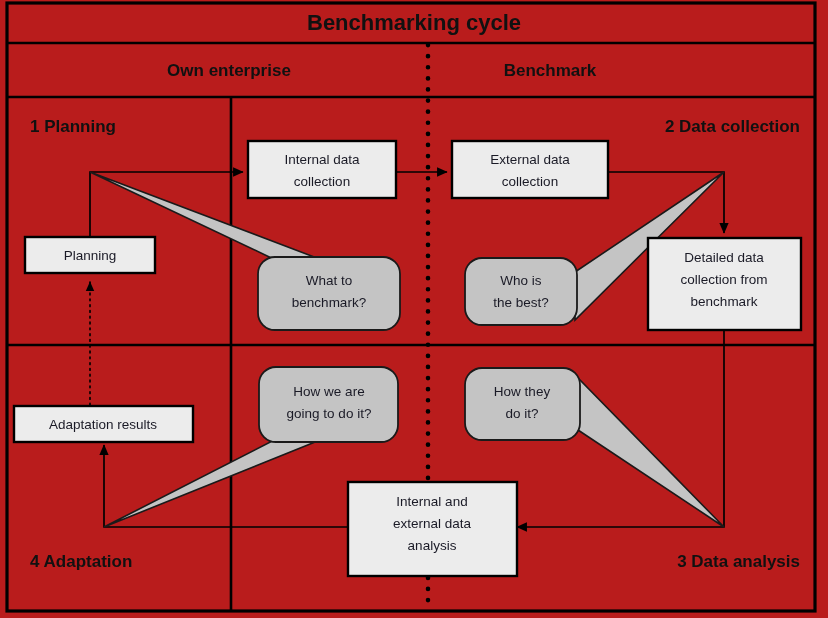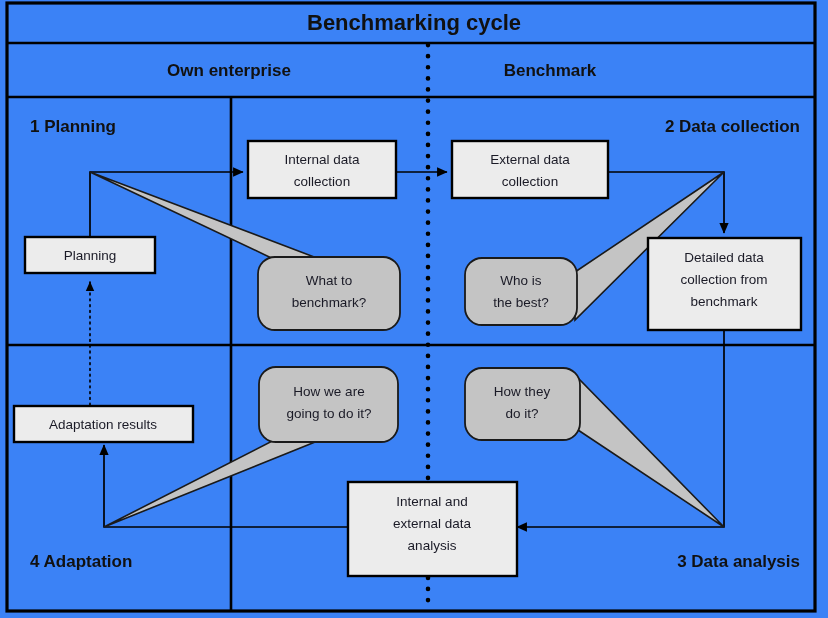--- a/index.html
+++ b/index.html
@@ -9,21 +9,21 @@
     background: #ffffff;
   }
   body {
     font-family: "Liberation Sans", sans-serif;
     -webkit-font-smoothing: antialiased;
   }
   #canvas {
     position: relative;
     width: 828px;
     height: 618px;
-    background: #3b82f6;
+    background: #b91c1c;
     overflow: hidden;
   }
   #diagram-svg {
     position: absolute;
     left: 0;
     top: 0;
     width: 828px;
     height: 618px;
   }
   .ttl {

